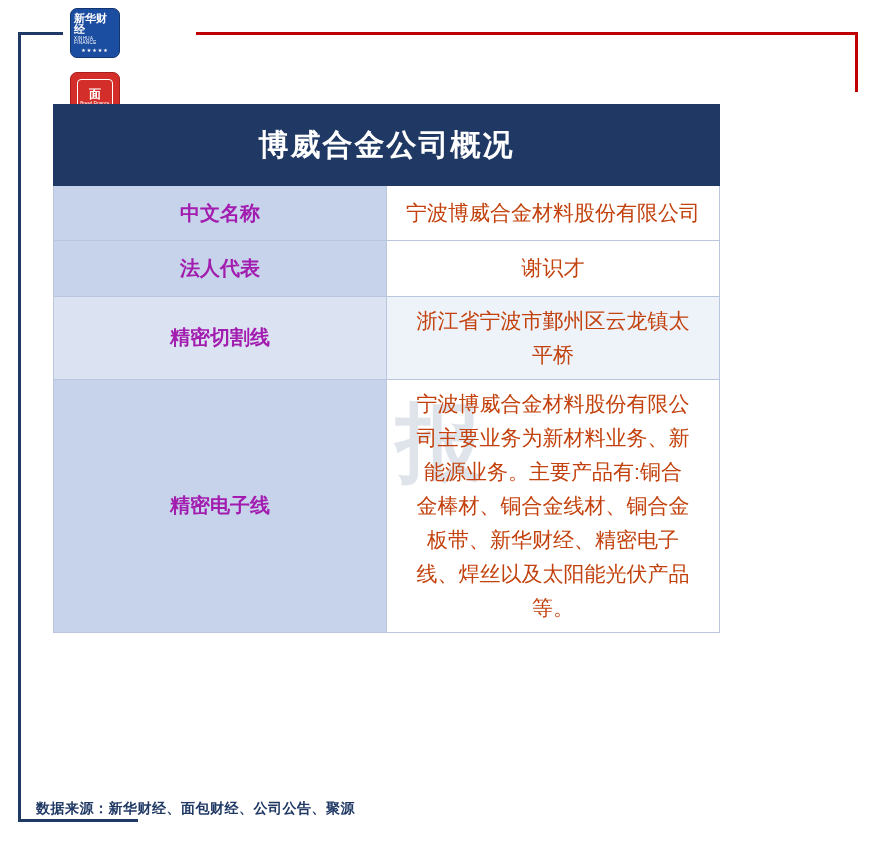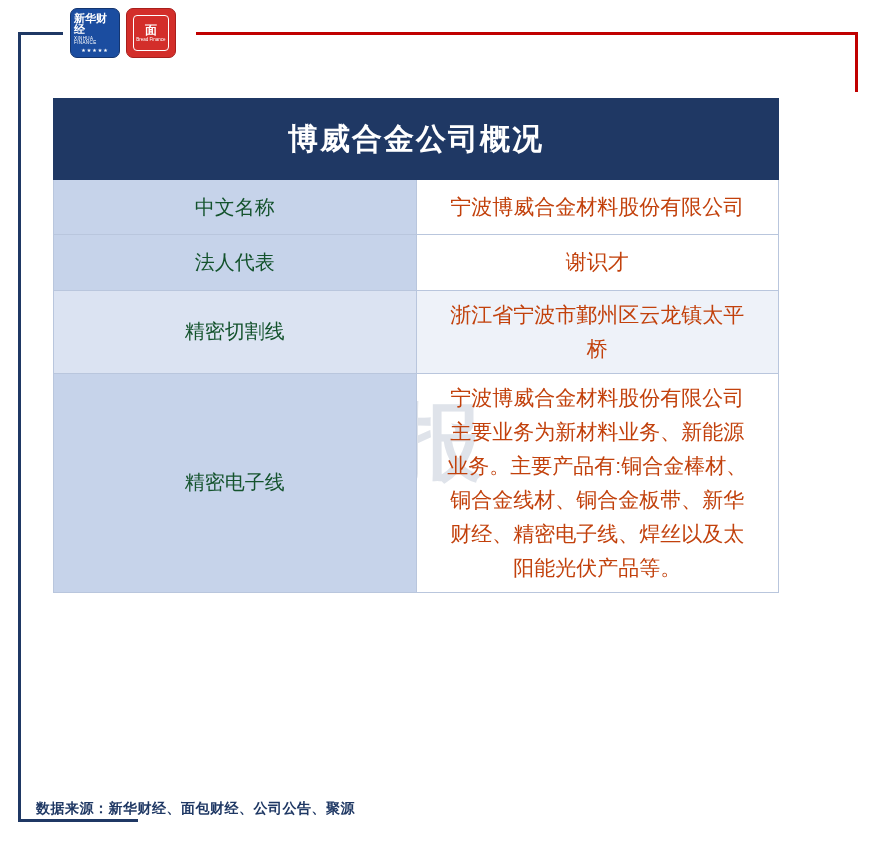--- a/index.html
+++ b/index.html
@@ -61,22 +61,23 @@
     height: 3px;
     background: #1f3864;
   }
 
   
   .logos {
     position: absolute;
     left: 70px;
     top: 8px;
     display: flex;
-    gap: 6px;
+    gap: 14px;
     align-items: center;
+    flex-direction: column;
   }
   .logo-box {
     width: 50px;
     height: 50px;
     border-radius: 7px;
     display: flex;
     flex-direction: column;
     align-items: center;
     justify-content: center;
     color: #ffffff;
@@ -139,22 +140,22 @@
     letter-spacing: 14px;
     z-index: 1;
     user-select: none;
     font-family: "DejaVu Sans", sans-serif;
   }
 
   
   .table-wrap {
     position: absolute;
     left: 53px;
-    top: 98px;
-    width: 726px;
+    top: 104px;
+    width: 667px;
     z-index: 2;
     border-radius: 6px;
   }
   table.info {
     border-collapse: collapse;
     width: 100%;
     table-layout: fixed;
   }
   table.info td {
     border: 1px solid #b9c6dd;
@@ -167,22 +168,22 @@
     font-weight: bold;
     text-align: center;
     height: 78px;
     letter-spacing: 2px;
     border: 1px solid #1f3864 !important;
   }
   .label-cell {
     width: 292px;
     text-align: center;
     font-size: 20px;
-    font-weight: normal;
-    color: #14532d;
+    font-weight: bold;
+    color: #a21caf;
     padding: 10px 6px;
   }
   .label-a { background: #c6d3ea; }
   .label-b { background: #dbe3f2; }
   .value-cell {
     text-align: center;
     font-size: 21px;
     color: #c2410c;
     padding: 12px 18px;
     line-height: 1.45;

